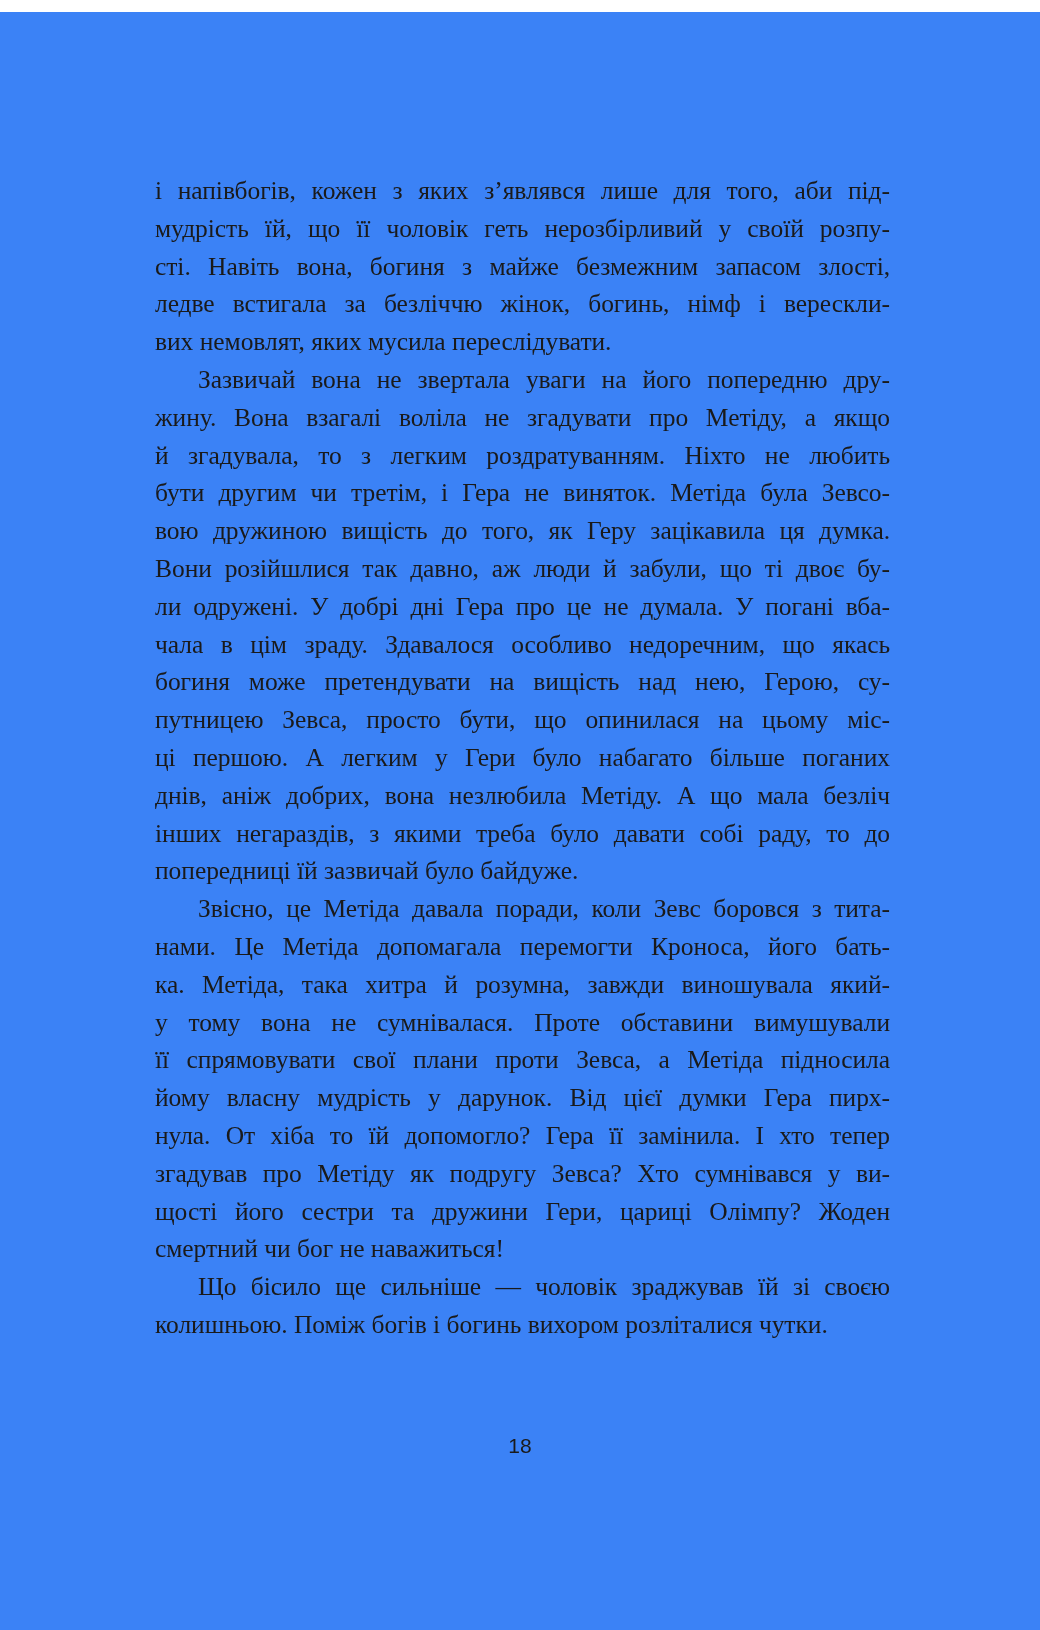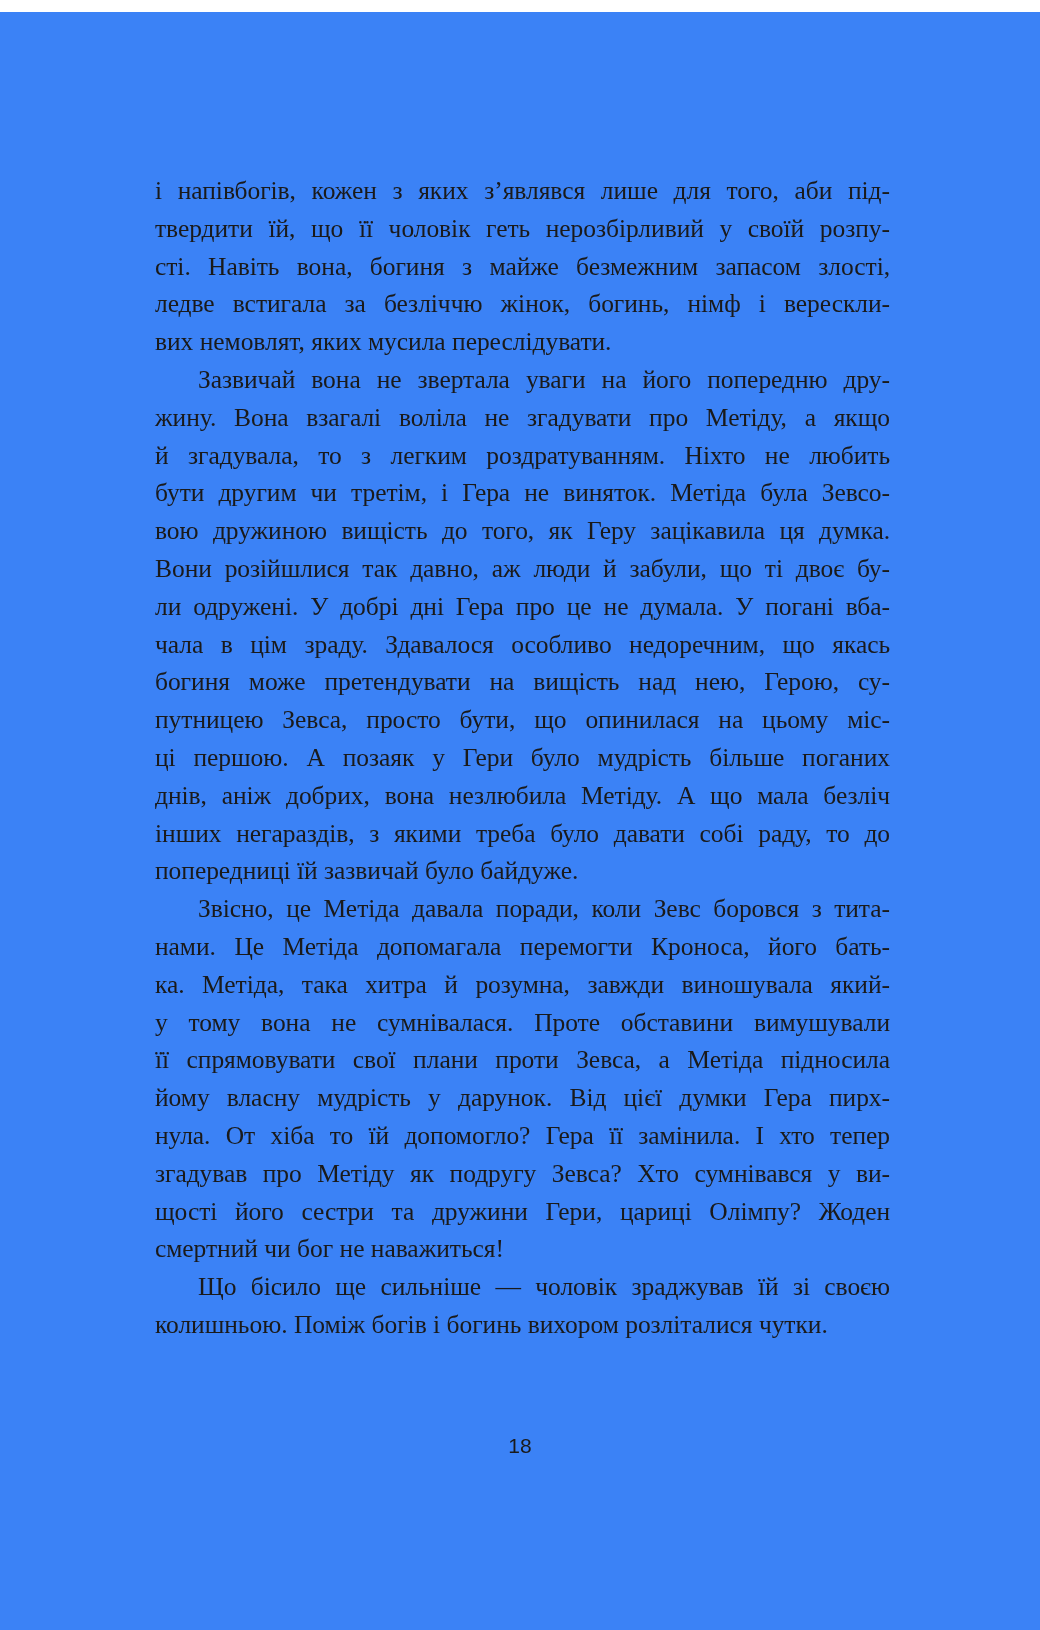--- a/index.html
+++ b/index.html
@@ -71,37 +71,37 @@
   }
 </style>
 </head>
 <body>
 
 <div class="page">
 
   <div class="text-block" id="text-block">
       <p class="para">
         <span class="line j">і напівбогів, кожен з яких з’являвся лише для того, аби під-</span>
-        <span class="line j">твердити їй, що її чоловік геть нерозбірливий у своїй розпу-</span>
+        <span class="line j">мудрість їй, що її чоловік геть нерозбірливий у своїй розпу-</span>
         <span class="line j">сті. Навіть вона, богиня з майже безмежним запасом злості,</span>
         <span class="line j">ледве встигала за безліччю жінок, богинь, німф і верескли-</span>
         <span class="line last">вих немовлят, яких мусила переслідувати.</span>
       </p>
       <p class="para">
         <span class="line j first">Зазвичай вона не звертала уваги на його попередню дру-</span>
         <span class="line j">жину. Вона взагалі воліла не згадувати про Метіду, а якщо</span>
         <span class="line j">й згадувала, то з легким роздратуванням. Ніхто не любить</span>
         <span class="line j">бути другим чи третім, і Гера не виняток. Метіда була Зевсо-</span>
         <span class="line j">вою дружиною вищість до того, як Геру зацікавила ця думка.</span>
         <span class="line j">Вони розійшлися так давно, аж люди й забули, що ті двоє бу-</span>
         <span class="line j">ли одружені. У добрі дні Гера про це не думала. У погані вба-</span>
         <span class="line j">чала в цім зраду. Здавалося особливо недоречним, що якась</span>
         <span class="line j">богиня може претендувати на вищість над нею, Герою, су-</span>
         <span class="line j">путницею Зевса, просто бути, що опинилася на цьому міс-</span>
-        <span class="line j">ці першою. А позаяк у Гери було мудрість більше поганих</span>
+        <span class="line j">ці першою. А легким у Гери було набагато більше поганих</span>
         <span class="line j">днів, аніж добрих, вона незлюбила Метіду. А що мала безліч</span>
         <span class="line j">інших негараздів, з якими треба було давати собі раду, то до</span>
         <span class="line last">попередниці їй зазвичай було байдуже.</span>
       </p>
       <p class="para">
         <span class="line j first">Звісно, це Метіда давала поради, коли Зевс боровся з тита-</span>
         <span class="line j">нами. Це Метіда допомагала перемогти Кроноса, його бать-</span>
         <span class="line j">ка. Метіда, така хитра й розумна, завжди виношувала який-</span>
         <span class="line j">у тому вона не сумнівалася. Проте обставини вимушували</span>
         <span class="line j">її спрямовувати свої плани проти Зевса, а Метіда підносила</span>

